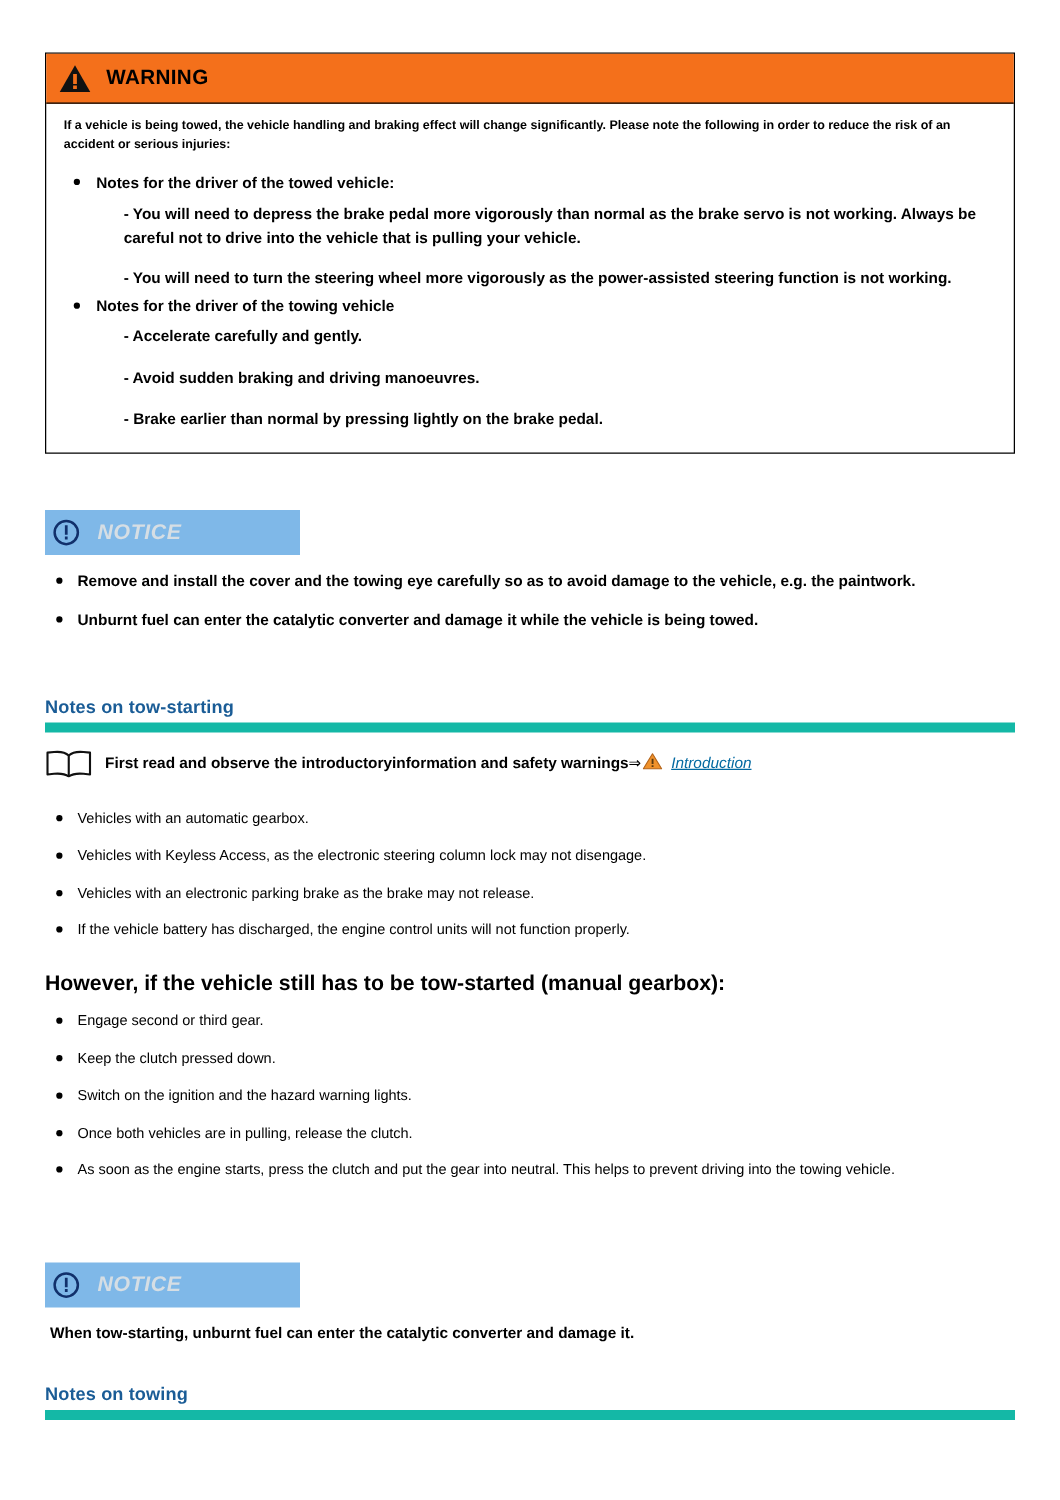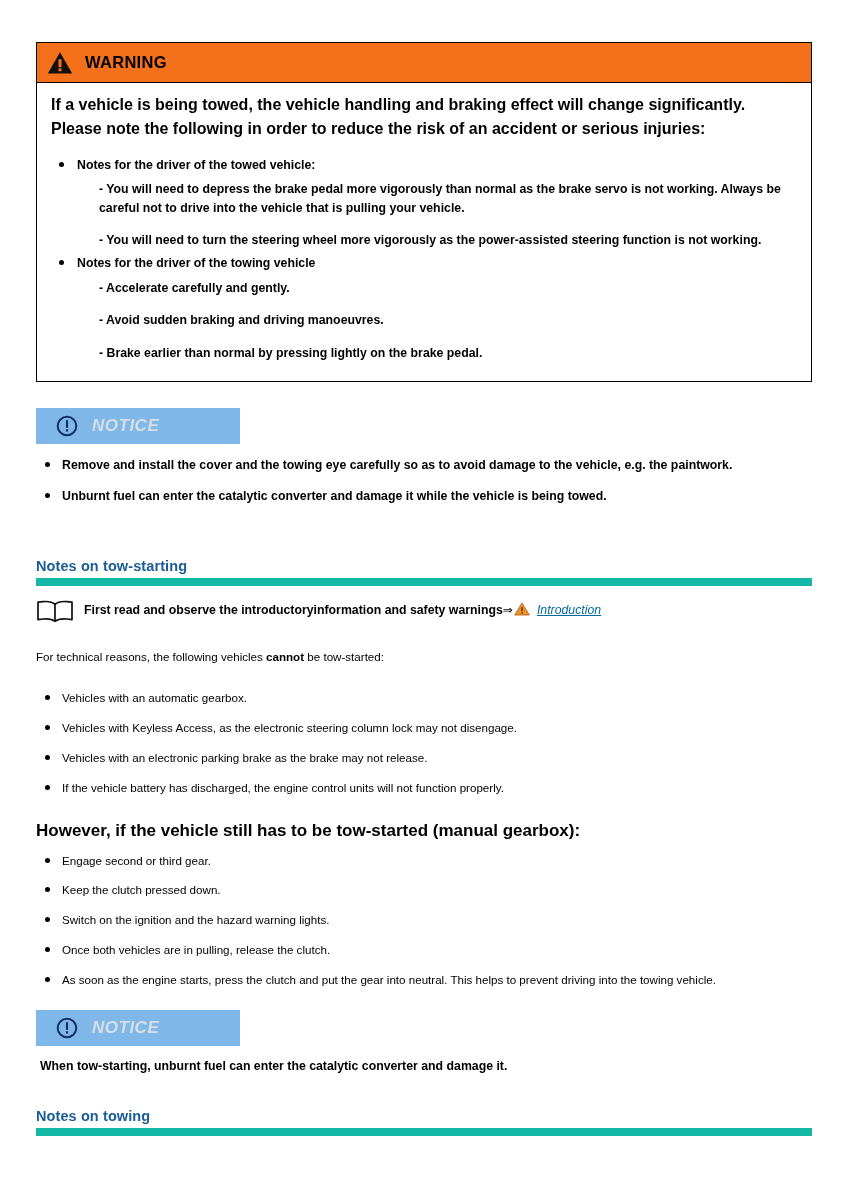--- a/index.html
+++ b/index.html
@@ -50,21 +50,21 @@
   .warning-title {
     font-size: 16.5px;
     font-weight: bold;
     letter-spacing: 0.3px;
     color: #000000;
   }
   .warning-body {
     padding: 10px 14px 14px 14px;
   }
   .warn-intro {
-    font-size: 16px;
+    font-size: 10px;
     font-weight: bold;
     line-height: 1.52;
     margin: 0 0 14px 0;
     max-width: 730px;
   }
   ul.warn-list {
     list-style: none;
     margin: 0;
     padding: 0;
   }
@@ -98,21 +98,21 @@
   }
   .warn-sub:last-child { margin-bottom: 2px; }
 
   
   .notice-header {
     width: 204px;
     height: 36px;
     background: #7FB8E8;
     display: flex;
     align-items: center;
-    padding-left: 20px;
+    padding-left: 6px;
   }
   .notice-icon {
     width: 22px;
     height: 22px;
     margin-right: 14px;
     flex: 0 0 auto;
     display: block;
   }
   .notice-title {
     font-size: 17px;
@@ -306,21 +306,20 @@
         <line x1="19" y1="4.4" x2="19" y2="21.2" stroke="#111111" stroke-width="1.7"></line>
       </svg>
       <span class="ref-text"><span>First read and observe the introductoryinformation and safety warnings</span><span class="arrow-glyph">⇒</span><svg class="mini-tri" viewBox="0 0 16 14">
             <path d="M8 1 L15.3 13 L0.7 13 Z" fill="#F0922B" stroke="#B5651A" stroke-width="0.9" stroke-linejoin="round"></path>
             <rect x="7.3" y="5" width="1.5" height="4.2" fill="#5a3a10"></rect>
             <rect x="7.3" y="10.2" width="1.5" height="1.4" fill="#5a3a10"></rect>
           </svg><a class="xref" href="#">Introduction</a></span>
     </div>
 
 
-    <p class="body-plain" style="margin-top:26px;"><span>For technical reasons, the following vehicles </span><b>cannot</b><span> be tow-started:</span></p>
 
     <ul class="plain-list" style="margin-top:25px;">
       <li>Vehicles with an automatic gearbox.</li>
       <li>Vehicles with Keyless Access, as the electronic steering column lock may not disengage.</li>
       <li>Vehicles with an electronic parking brake as the brake may not release.</li>
       <li>If the vehicle battery has discharged, the engine control units will not function properly.</li>
     </ul>
 
     <p class="sub-heading" style="margin-top:24px;">However, if the vehicle still has to be tow-started (manual gearbox):</p>
 

